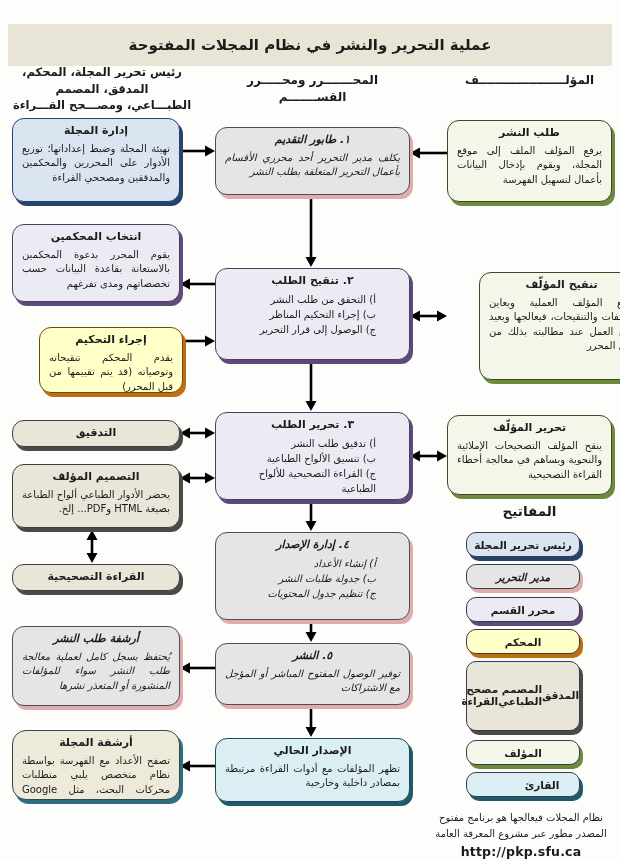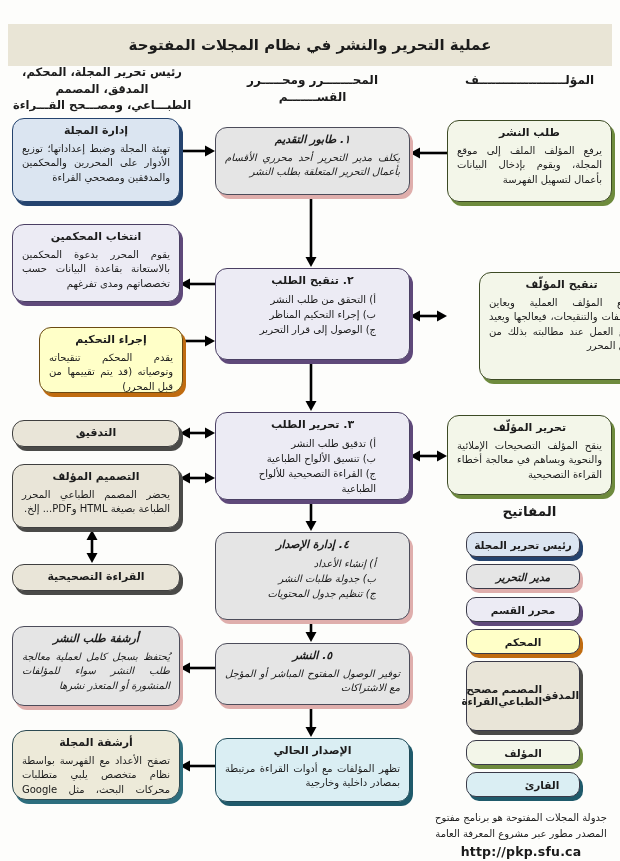--- a/index.html
+++ b/index.html
@@ -233,21 +233,21 @@
   </div>
   <div class="box c-yellow b-l3">
     <div class="bt">إجراء التحكيم</div>
     <div class="bb">يقدم المحكم تنقيحاته وتوصياته (قد يتم تقييمها من قبل المحرر)</div>
   </div>
   <div class="box c-beige b-l4 box-simple">
     <div class="bt">التدقيق</div>
   </div>
   <div class="box c-beige b-l5">
     <div class="bt">التصميم المؤلف</div>
-    <div class="bb">يحضر المصمم الطباعي المحرر الطباعة بصيغة HTML وPDF... إلخ.</div>
+    <div class="bb">يحضر الأدوار الطباعي ألواح الطباعة بصيغة HTML وPDF... إلخ.</div>
   </div>
   <div class="box c-beige b-l6 box-simple">
     <div class="bt">القراءة التصحيحية</div>
   </div>
   <div class="box c-pink b-l7">
     <div class="bt">أرشفة طلب النشر</div>
     <div class="bb">يُحتفظ بسجل كامل لعملية معالجة طلب النشر سواء للمؤلفات المنشورة أو المتعذر نشرها</div>
   </div>
   <div class="box c-cream b-l8">
     <div class="bt">أرشفة المجلة</div>
@@ -261,18 +261,18 @@
   <div class="lg lg-4 c-yellow">المحكم</div>
   <div class="lg lg-5 c-beige">
     <div>المدقق</div>
     <div>المصمم الطباعي</div>
     <div>مصحح القراءة</div>
   </div>
   <div class="lg lg-6 c-green">المؤلف</div>
   <div class="lg lg-7 c-cyan">القارئ</div>
 
   <div class="footer">
-    <div>جدولة المجلات المفتوحة هو برنامج مفتوح</div>
+    <div>نظام المجلات فيعالجها هو برنامج مفتوح</div>
     <div>المصدر مطور عبر مشروع المعرفة العامة</div>
     <div class="footer-url" dir="ltr">http://pkp.sfu.ca</div>
   </div>
 
 </div>
 
 </body></html>

